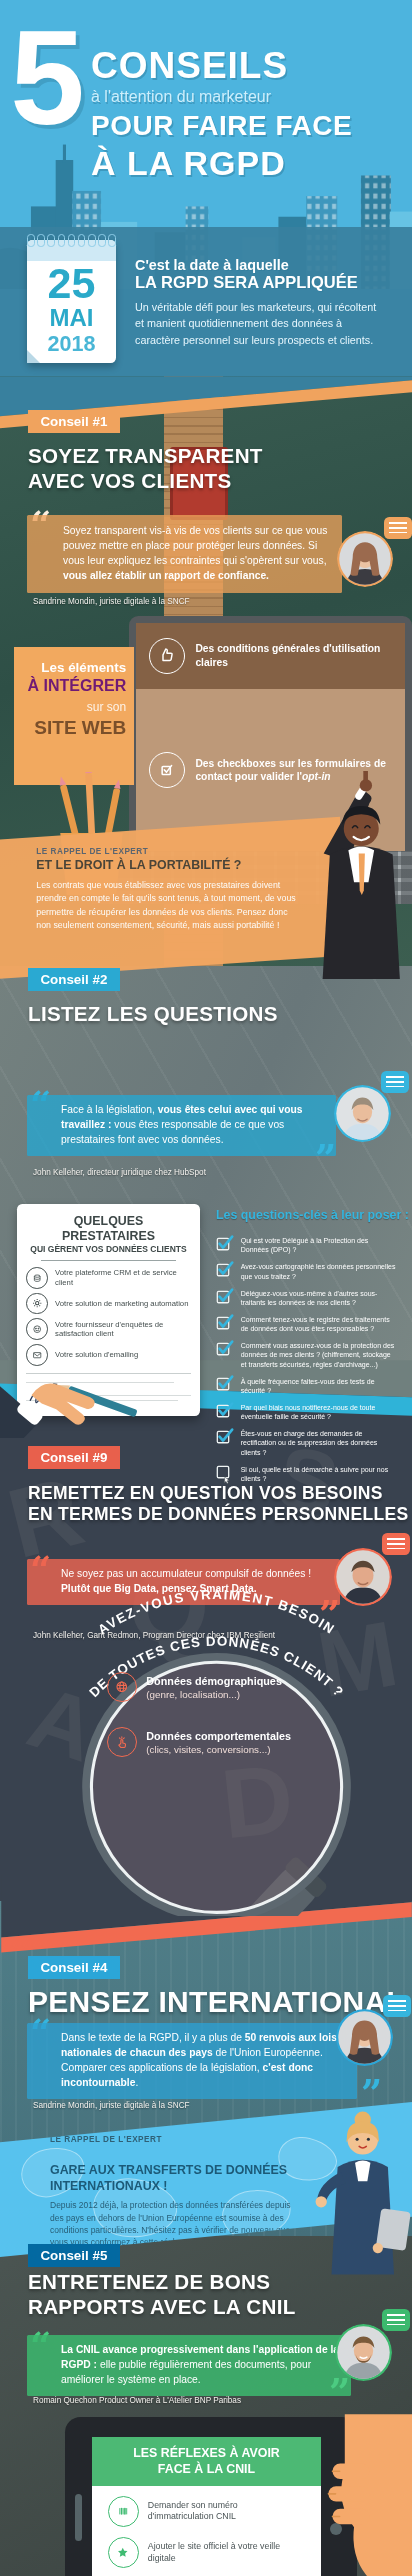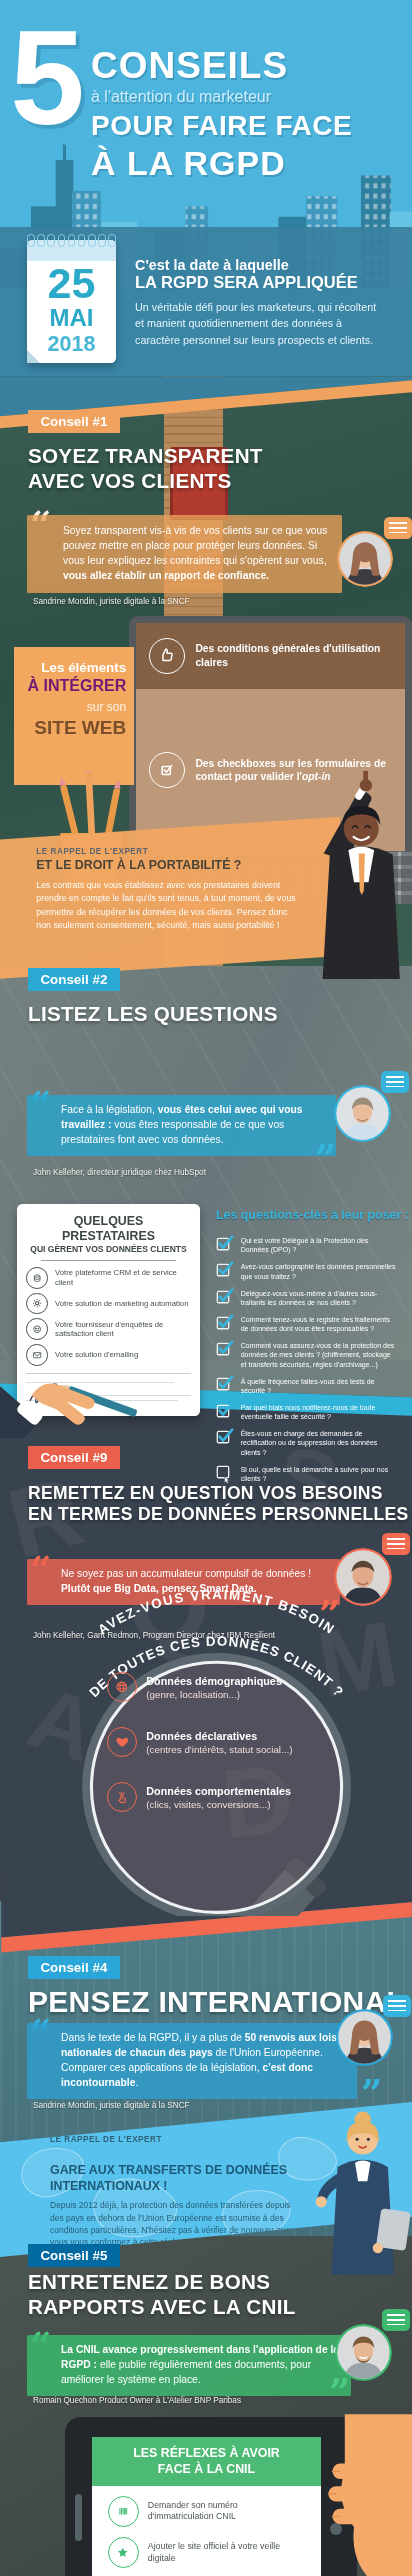--- a/index.html
+++ b/index.html
@@ -491,28 +491,20 @@
   <div class="abs" style="left:107px;top:1672px;width:237px">
     <div class="dt-row">
       <span class="ic-circle" style="width:28px;height:28px;border:1.5px solid #f26a50">
         <svg width="17.5" height="17.5" viewBox="0 0 24 24" fill="none" stroke="#f26a50" stroke-width="1.6">
             <circle cx="12" cy="12" r="6.5"></circle>
             <ellipse cx="12" cy="12" rx="2.6" ry="6.5"></ellipse>
             <path d="M6 10h12M6 14h12"></path>
           </svg>
       </span>
       <span><span class="tt">Données démographiques</span><br><span class="ts">(genre, localisation...)</span></span>
-    </div>
-    <div class="dt-row">
-      <span class="ic-circle" style="width:28px;height:28px;border:1.5px solid #f26a50">
-        <svg width="16.5" height="16.5" viewBox="0 0 24 24">
-            <path d="M12 19s-6.5-4.2-8.3-8.3C2.6 8 4.5 5.5 7.2 5.5c1.9 0 3.2 1.1 4.8 2.9 1.6-1.8 2.9-2.9 4.8-2.9 2.7 0 4.6 2.5 3.5 5.2C18.5 14.8 12 19 12 19z" fill="#f26a50"></path>
-          </svg>
-      </span>
-      <span><span class="tt">Données déclaratives</span><br><span class="ts">(centres d'intérêts, statut social...)</span></span>
     </div>
     <div class="dt-row">
       <span class="ic-circle" style="width:28px;height:28px;border:1.5px solid #f26a50">
         <svg width="16.5" height="16.5" viewBox="0 0 24 24" fill="none" stroke="#f26a50" stroke-width="1.6" stroke-linecap="round" stroke-linejoin="round">
             <path d="M11.4 4.2V6M7.9 5.6 9 6.7M14.9 5.6l-1.1 1.1"></path>
             <path d="M10 13V9.5a1.4 1.4 0 0 1 2.8 0V13l2.7.8c1 .3 1.5 1 1.3 2l-.5 2.6c-.2.8-.8 1.3-1.6 1.3h-3.9c-.5 0-1-.2-1.4-.7L7 16.2q1.7-.5 3-3.2z" fill="rgba(242,106,80,.15)"></path>
           </svg>
       </span>
       <span><span class="tt">Données comportementales</span><br><span class="ts">(clics, visites, conversions...)</span></span>
     </div>

